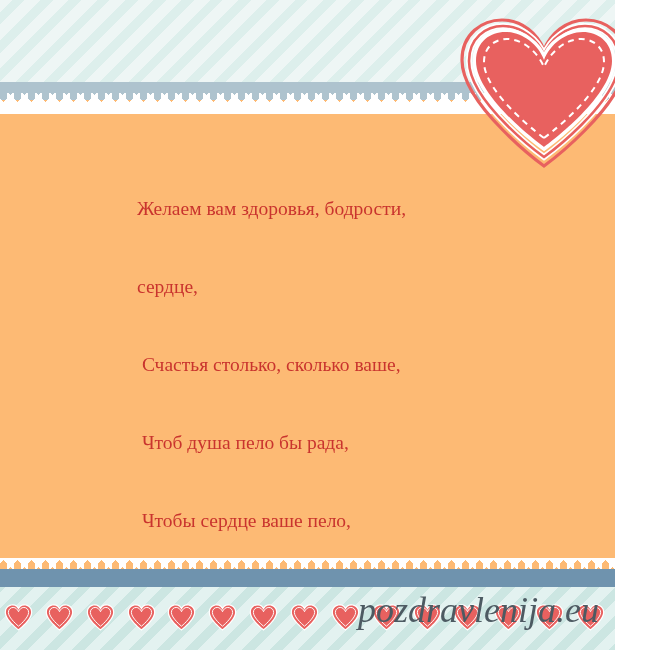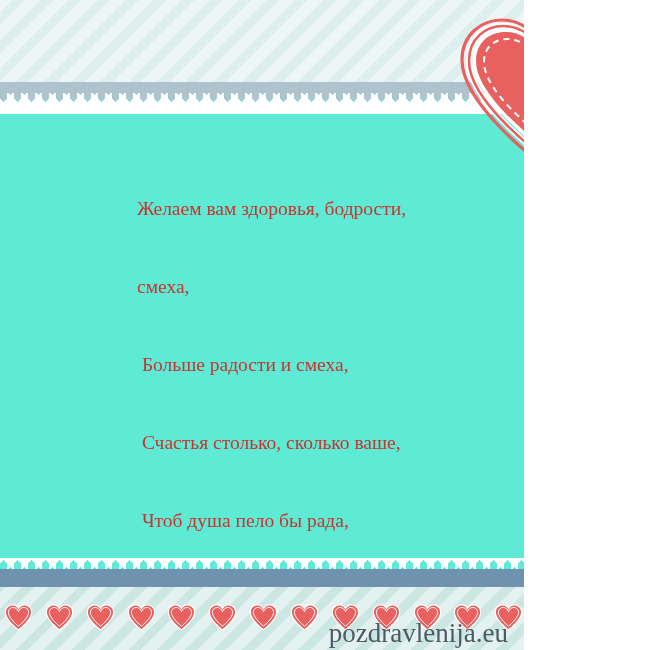--- a/index.html
+++ b/index.html
@@ -6,24 +6,24 @@
     margin: 0;
     padding: 0;
     background: #ffffff;
   }
   body {
     font-family: "Liberation Serif", serif;
   }
 
   .card {
     position: relative;
-    width: 524px;
+    width: 615px;
     height: 650px;
     overflow: hidden;
-    background: #5eead4;
+    background: #fdba74;
   }
 
   
   .top-stripes {
     position: absolute;
     left: 0;
     top: 0;
     width: 650px;
     height: 82px;
     background-color: #e7f2f0;
@@ -146,23 +146,24 @@
   }
   .poem-line {
     display: block;
     color: #c9342e;
   }
 
   
   .watermark {
     position: absolute;
     right: 16px;
-    bottom: 1px;
+    bottom: 19px;
     font-family: "Liberation Serif", serif;
-    font-size: 27px;
+    font-style: italic;
+    font-size: 36px;
     color: #4d5a62;
     letter-spacing: 0px;
   }
 </style>
 </head>
 <body>
 
 <div class="card">
 
   <div class="top-stripes"></div>
@@ -181,22 +182,21 @@
 
       <path d="M86 133 C 86 133, 18 84, 18 47 C 18 27, 33 18, 47 18 C 64 18, 80 30, 86 46 C 92 30, 108 18, 125 18 C 139 18, 154 27, 154 47 C 154 84, 86 133, 86 133 Z" fill="#e8615f" stroke="#ffffff" stroke-width="7"></path>
       <path d="M86 133 C 86 133, 18 84, 18 47 C 18 27, 33 18, 47 18 C 64 18, 80 30, 86 46 C 92 30, 108 18, 125 18 C 139 18, 154 27, 154 47 C 154 84, 86 133, 86 133 Z" fill="#e8615f"></path>
 
       <path d="M86 124 C 86 124, 26 80, 26 48 C 26 32, 38 25, 49 25 C 64 25, 79 37, 86 53 C 93 37, 108 25, 123 25 C 134 25, 146 32, 146 48 C 146 80, 86 124, 86 124 Z" fill="none" stroke="#ffffff" stroke-width="2" stroke-dasharray="6 5"></path>
     </svg>
   </div>
 
   <div class="poem">
     <span class="poem-line">Желаем вам здоровья, бодрости,</span>
-    <span class="poem-line">смеха,</span>
-    <span class="poem-line"> Больше радости и смеха,</span>
+    <span class="poem-line">сердце,</span>
     <span class="poem-line"> Счастья столько, сколько ваше,</span>
     <span class="poem-line"> Чтоб душа пело бы рада,</span>
     <span class="poem-line"> Чтобы сердце ваше пело,</span>
     
     
     
   </div>
 
   <div class="bottom-stripes"></div>
   <div class="bottom-blueband"></div>

